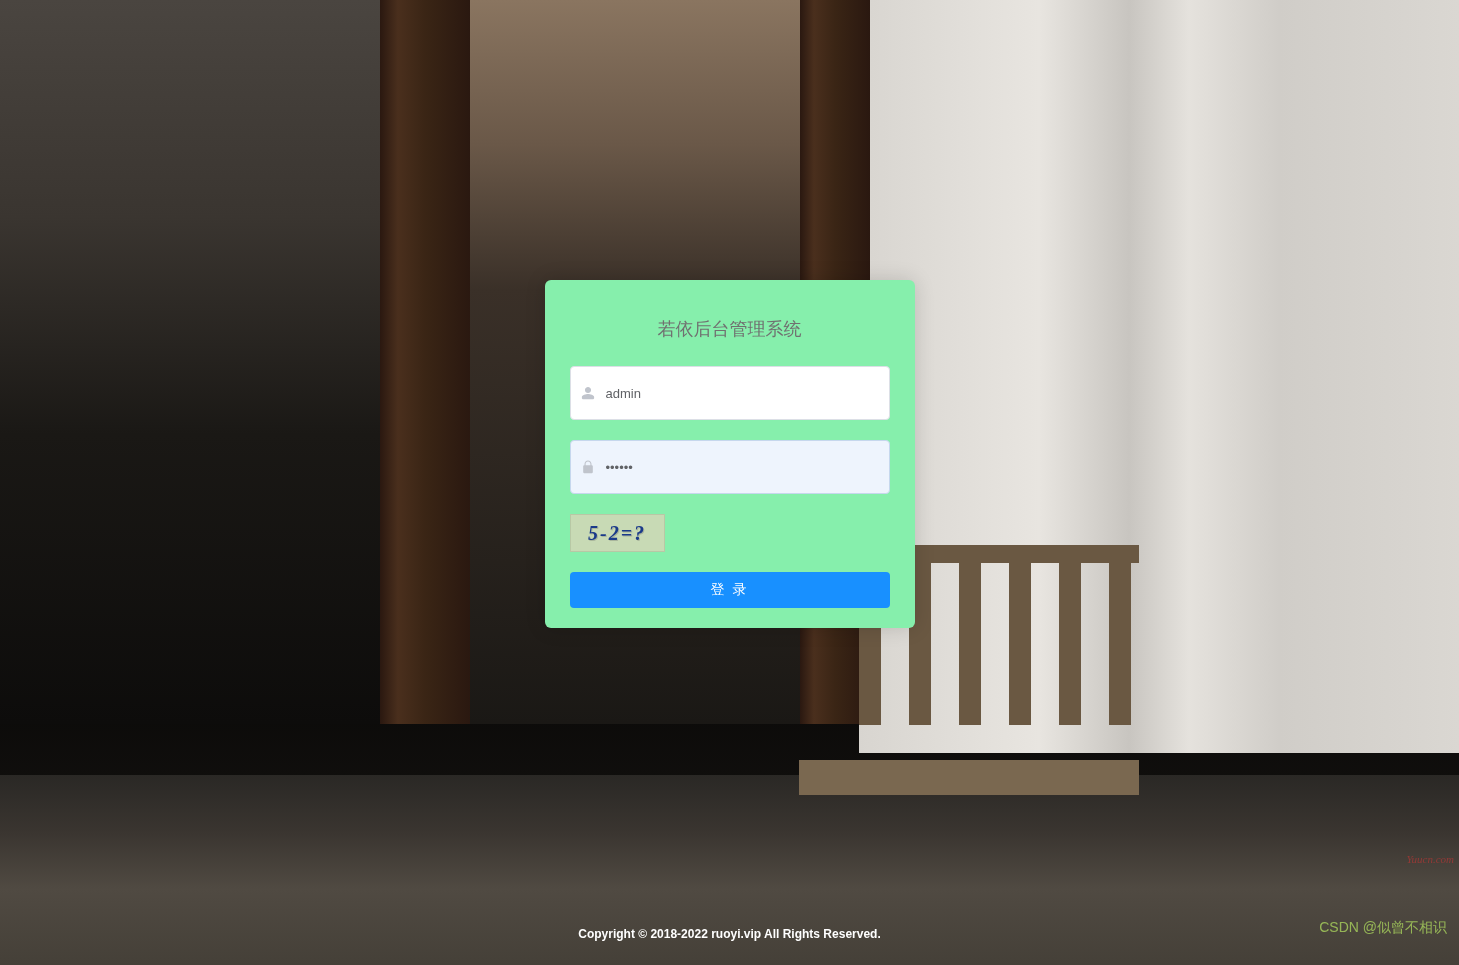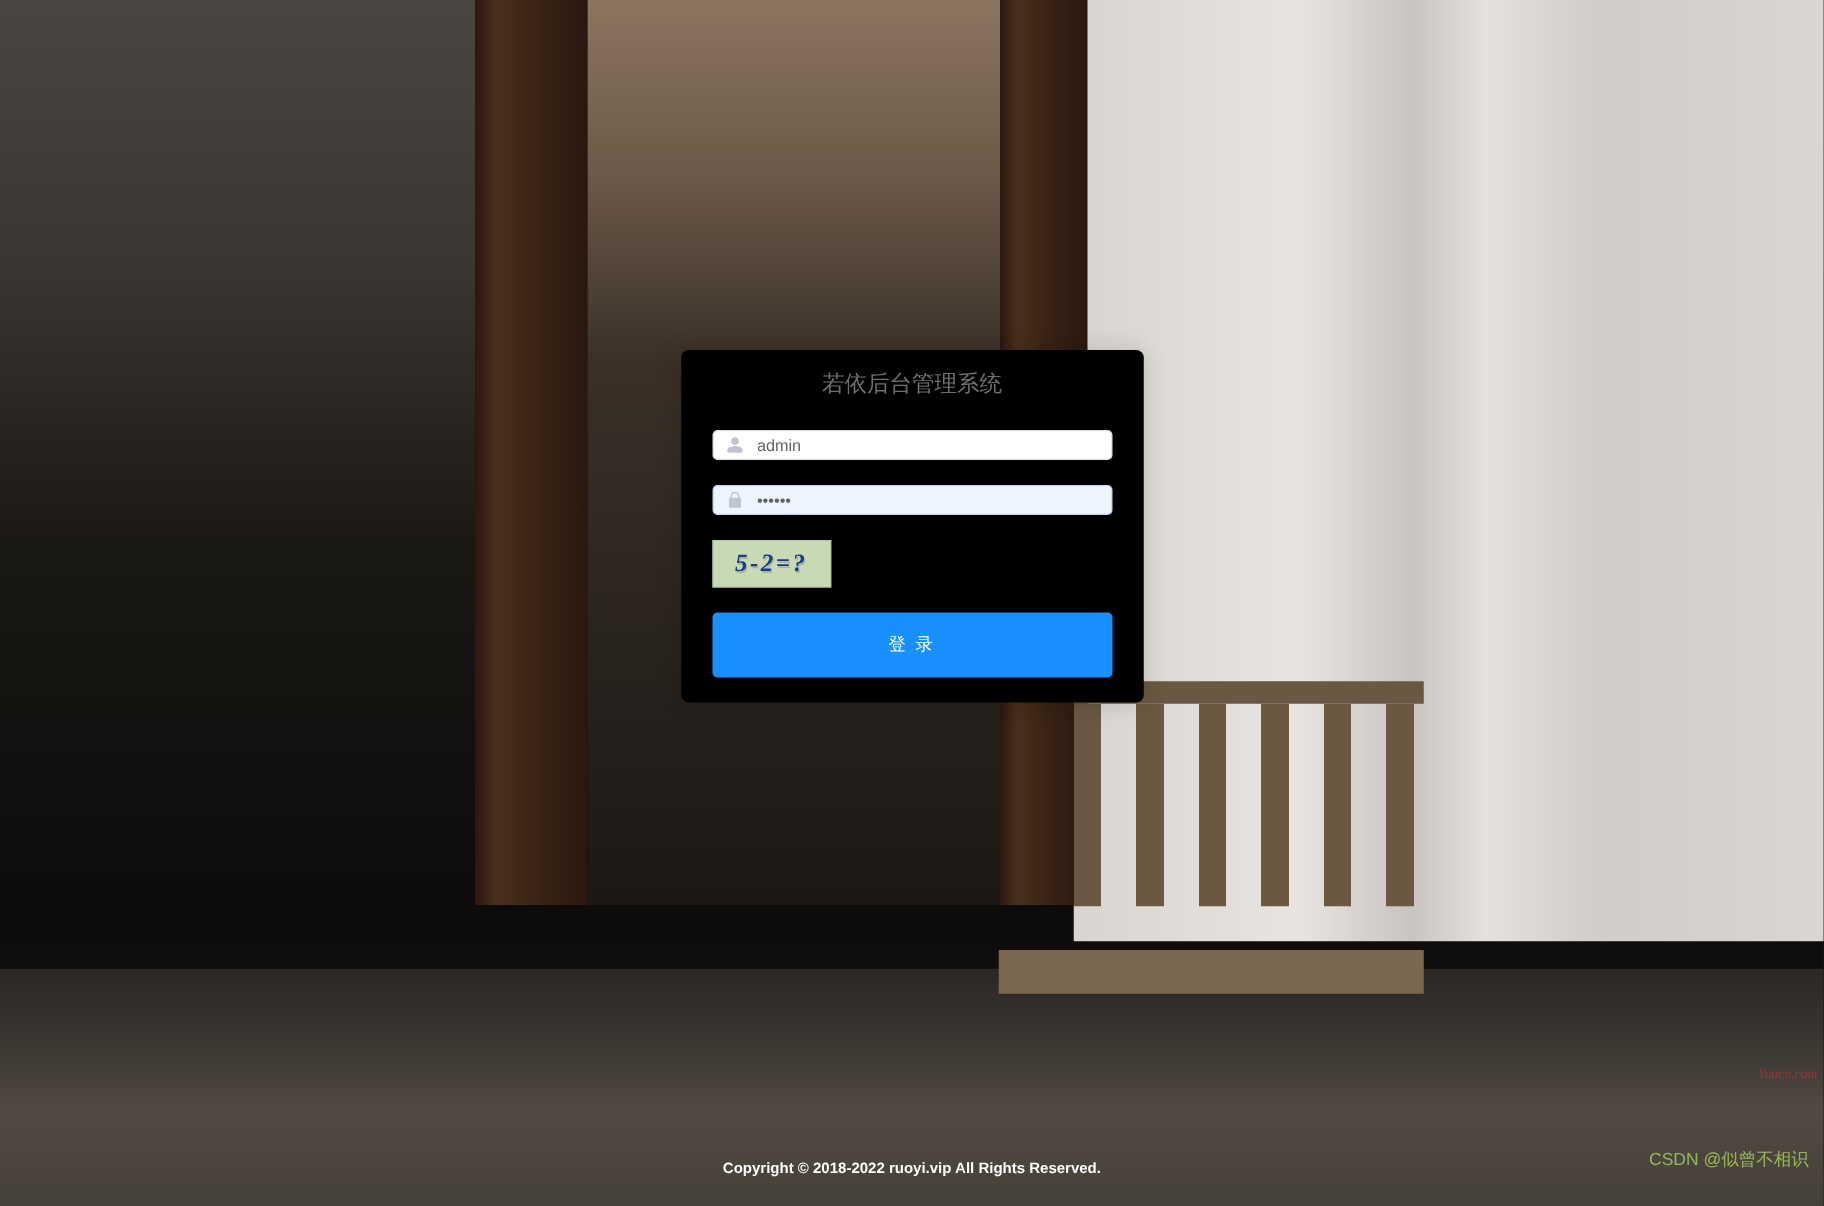--- a/index.html
+++ b/index.html
@@ -140,24 +140,24 @@
         #454038 100%);
       z-index: 2;
     }
     
     .login-card {
       position: absolute;
       top: 280px;
       left: 50%;
       transform: translateX(-50%);
       width: 370px;
-      background: #000000;
+      background: #86efac;
       border-radius: 6px;
       box-shadow: 0 0 20px rgba(0,0,0,0.15);
-      padding: 15px 25px 20px 25px;
+      padding: 37px 25px 20px 25px;
       z-index: 100;
     }
     
     .login-title {
       text-align: center;
       color: #707070;
       font-size: 18px;
       font-weight: normal;
       margin-bottom: 25px;
     }
@@ -166,21 +166,21 @@
       position: relative;
       margin-bottom: 20px;
     }
     
     .input-wrapper {
       position: relative;
       border: 1px solid #dcdfe6;
       border-radius: 4px;
       display: flex;
       align-items: center;
-      height: 24px;
+      height: 54px;
       background: #fff;
     }
     
     .input-wrapper.password-field {
       background: #eef4fd;
       border-color: #c6d7ed;
     }
     
     .input-icon {
       width: 35px;
@@ -256,21 +256,21 @@
     }
     
     .checkbox-label {
       font-size: 13px;
       color: #606266;
       cursor: pointer;
     }
     
     .login-button {
       width: 100%;
-      height: 52px;
+      height: 36px;
       background: #1890ff;
       color: #fff;
       border: none;
       border-radius: 4px;
       font-size: 14px;
       cursor: pointer;
       letter-spacing: 2px;
     }
     
     .copyright {

